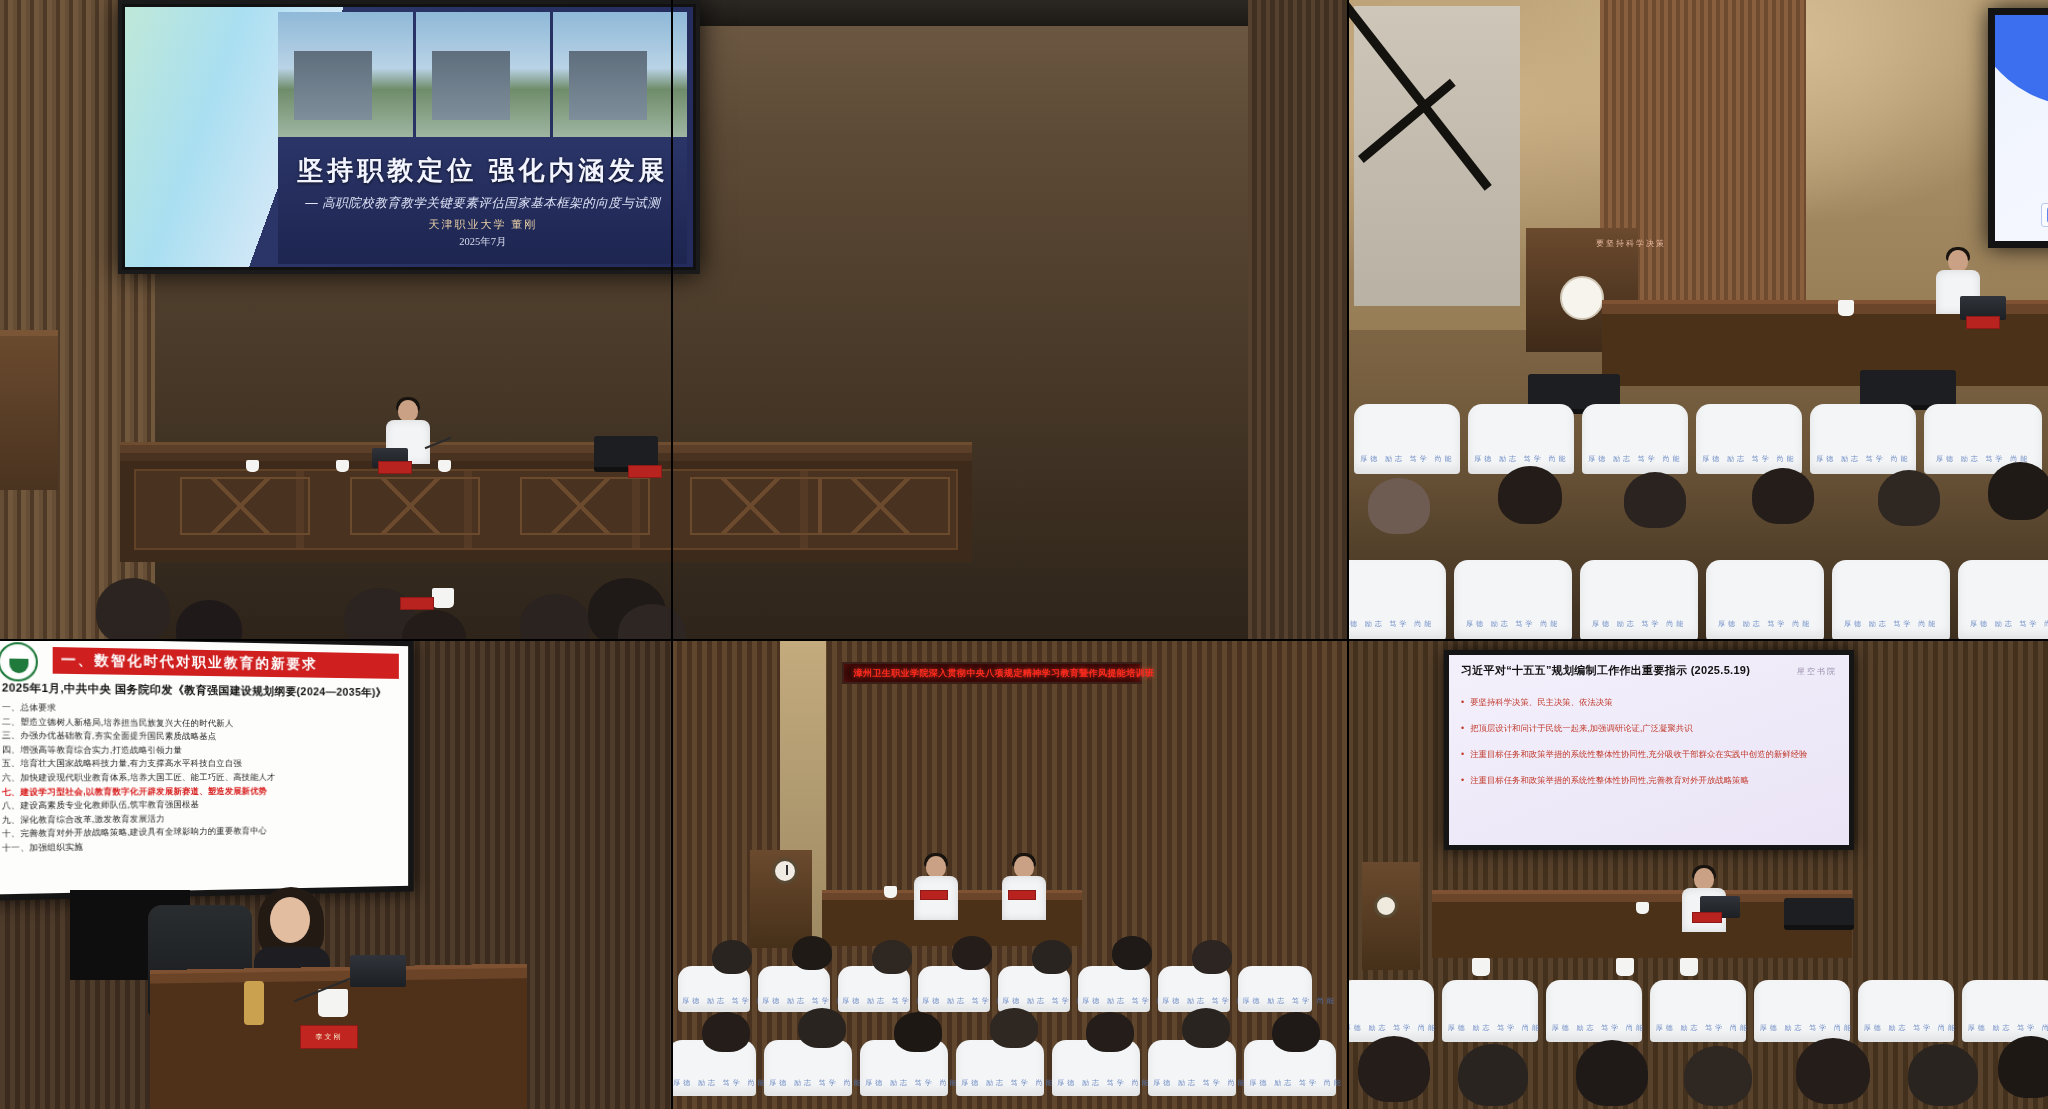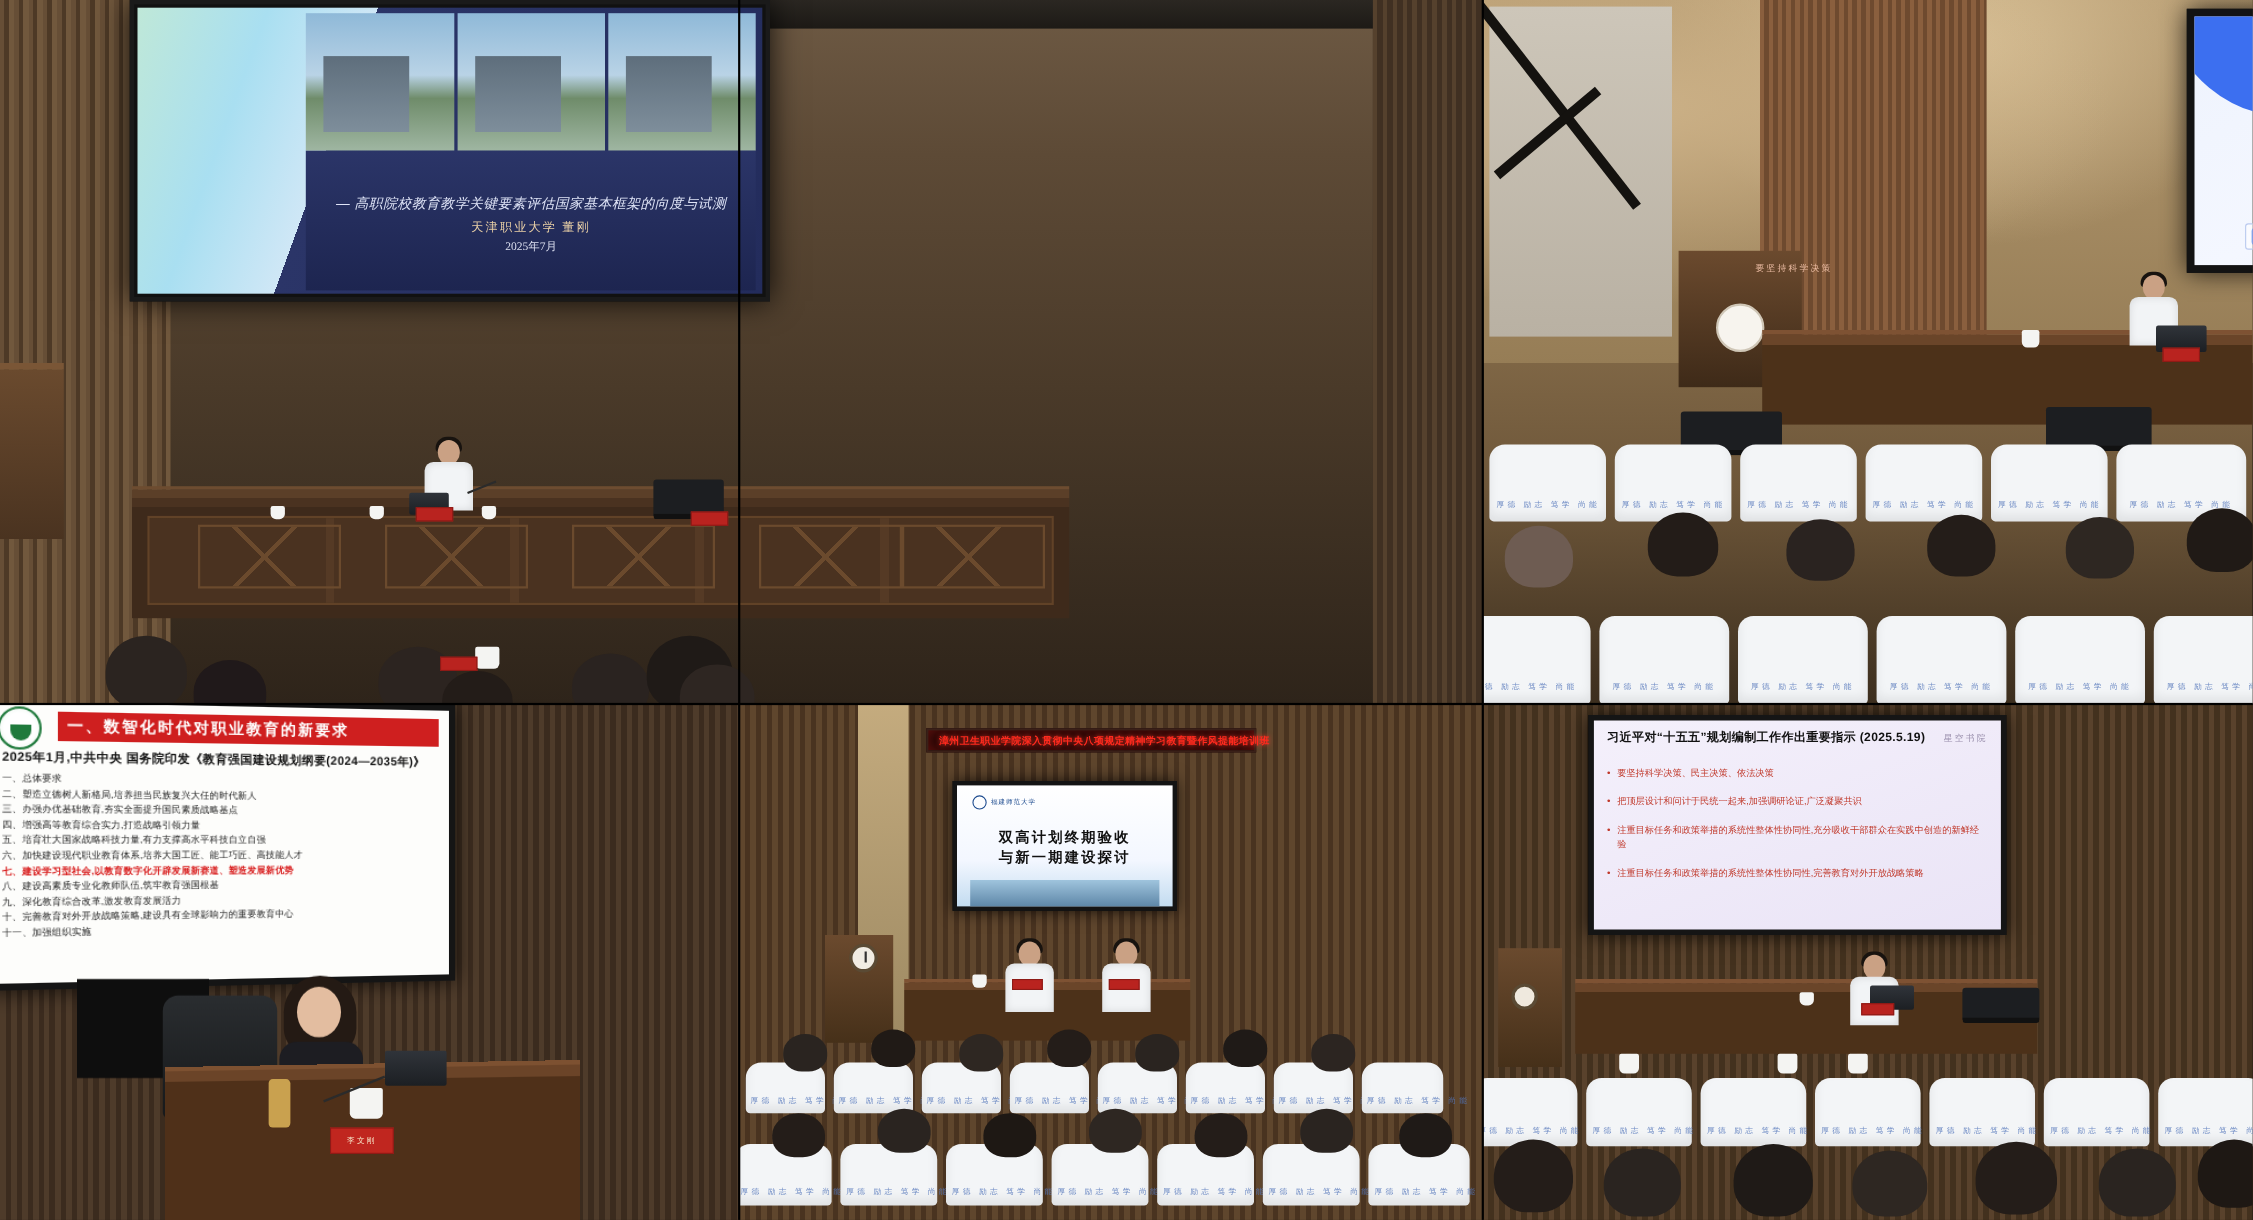--- a/index.html
+++ b/index.html
@@ -260,21 +260,21 @@
   .p4 .clock::after{content:"";position:absolute;left:11px;top:4px;width:2px;height:10px;background:#333;}
   .p4 .podium4{position:absolute;left:78px;top:210px;width:62px;height:98px;
     background:linear-gradient(180deg,#6b4a2e,#463019);}
   .p4 .headtable{position:absolute;left:150px;top:250px;width:260px;height:56px;
     background:linear-gradient(180deg,#6a4529 0 7px,#4c3119 7px 100%);border-top:3px solid #7e5233;}
 
   
   .p5 { grid-column:3; grid-row:2; background:linear-gradient(180deg,#5f4a33,#2b2118); }
   .p5 .bg{position:absolute;inset:0;background:repeating-linear-gradient(90deg,#78593b 0 5px,#5b4228 5px 10px);filter:brightness(.74);}
   .screenFrame5{
-    position:absolute;left:96px;top:10px;width:380px;height:200px;
+    position:absolute;left:96px;top:10px;width:410px;height:200px;
     background:#0a0a0a;border:5px solid #151515;box-shadow:0 0 18px rgba(0,0,0,.8);
   }
   .slide5{position:absolute;inset:0;background:linear-gradient(160deg,#f4f0fb,#eae4f6);padding:8px 12px;overflow:hidden;}
   .s5-head{display:flex;align-items:baseline;justify-content:space-between;}
   .s5-title{font-size:11px;font-weight:700;color:#111;letter-spacing:.3px;white-space:nowrap;}
   .s5-wm{font-size:8px;color:#9a90ad;font-family:"Liberation Serif",serif;letter-spacing:2px;}
   .s5-bul{margin-top:18px;}
   .s5-item{display:flex;gap:6px;margin-bottom:13px;}
   .s5-item .dot{color:#c0392b;font-size:9px;line-height:1.4;}
   .s5-item .tx{font-size:8.4px;color:#c0392b;line-height:1.55;}
@@ -299,20 +299,21 @@
     <div class="wallRight"></div>
 
     <div class="screenFrame1">
       <div class="slide1">
         <div class="photostrip">
           <div class="ph"></div>
           <div class="ph"></div>
           <div class="ph"></div>
         </div>
         <div class="titleBox">
+          <div class="s1-title">坚持职教定位  强化内涵发展</div>
           <div class="s1-sub">—  高职院校教育教学关键要素评估国家基本框架的向度与试测</div>
           <div class="s1-author">天津职业大学 董刚</div>
           <div class="s1-date">2025年7月</div>
         </div>
       </div>
     </div>
 
     <div class="podium1"></div>
 
     <div class="stage1">
@@ -477,35 +478,20 @@
   </div>
 
   <div class="panel p4">
     <div class="bgwood"></div>
     <div class="stoneCol"></div>
 
     <div class="ledBanner">
       <span>漳州卫生职业学院深入贯彻中央八项规定精神学习教育暨作风提能培训班</span>
     </div>
 
-    <div class="screenFrame4">
-      <div class="slide4">
-        <div class="s4-logo">
-          <span class="lmark"></span>
-          <span class="ltxt">福建师范大学</span>
-        </div>
-        <div class="s4-title">
-          <div>双高计划终期验收</div>
-          <div>与新一期建设探讨</div>
-        </div>
-        <div class="s4-pres">汇报人:李云龙</div>
-        <div class="s4-date">2025年7月</div>
-        <div class="s4-photo"></div>
-      </div>
-    </div>
 
     <div class="podium4"></div>
     <div class="clock"></div>
     <div class="headtable"></div>
 
     <div class="speaker1" style="left:242px;top:216px;bottom:auto;width:34px;height:50px;">
       <div class="hair"></div>
       <div class="head"></div>
       <div class="body"></div>
     </div>

